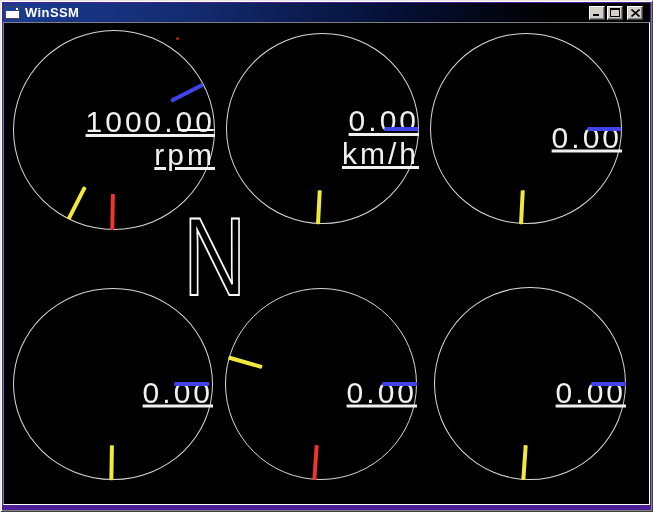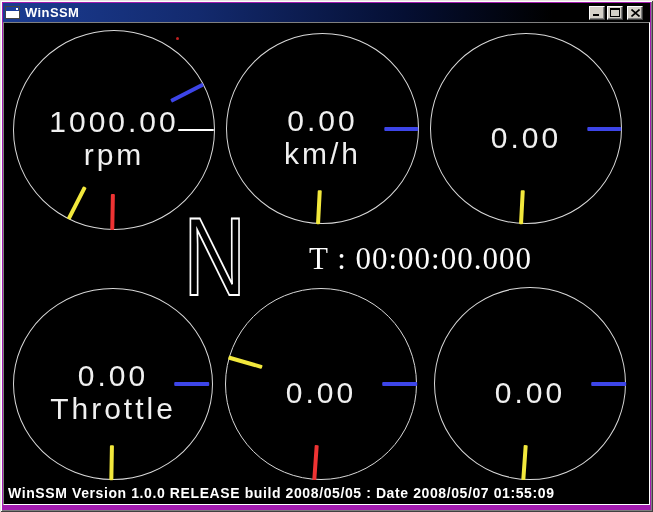--- a/index.html
+++ b/index.html
@@ -1,18 +1,18 @@
 <!DOCTYPE html>
 <html><head>
 <meta charset="utf-8">
 <style>
   html,body{margin:0;padding:0;background:#3a3a3a;}
   *{box-sizing:border-box;}
   .window{
-    position:relative;width:653px;height:512px;background:#a21caf;
+    position:relative;width:653px;height:512px;background:#4c1d95;
     font-family:"Liberation Sans",sans-serif;
     box-shadow:inset 1px 1px 0 #e8e6e0, inset -1px -1px 0 #404040,
                inset 2px 2px 0 #fff, inset -2px -2px 0 #808080;
     overflow:hidden;
   }
   .titlebar{
     position:absolute;left:3px;top:3px;right:3px;height:19px;
     background:linear-gradient(90deg,#1b3c92 0%,#132a6e 30%,#050f33 62%,#000 85%);
     display:flex;align-items:center;
   }
@@ -36,22 +36,22 @@
   .tb-btn.close{margin-left:4px;}
   .client{
     position:absolute;left:3px;top:22px;right:3px;bottom:7px;
     background:#000;border:1px solid;border-color:#808080 #fff #fff #808080;
   }
   .gauge{position:absolute;}
   .gauge-circle{position:absolute;inset:0;border:1px solid #d9d9d9;border-radius:50%;}
   .gauge-text{
     position:absolute;left:0;right:0;top:50%;
     transform:translateY(calc(-50% + 8px));
-    text-align:center;color:#f0f0f0;font-size:30px;line-height:33px;
-    letter-spacing:3px;white-space:nowrap;
+    text-align:right;color:#f0f0f0;font-size:30px;line-height:33px;
+    letter-spacing:3px;white-space:nowrap;text-decoration:underline;
   }
   .tick{position:absolute;left:50%;top:50%;border-radius:1px;}
   .gear-svg{position:absolute;}
   .timer{
     position:absolute;color:#fcfcfc;font-family:"Liberation Serif",serif;
     font-size:31px;line-height:32px;letter-spacing:1px;white-space:nowrap;
   }
   .status-text{
     position:absolute;left:4px;top:462px;color:#fff;font-size:14px;
     font-weight:bold;letter-spacing:0.6px;line-height:16px;white-space:nowrap;
@@ -119,21 +119,20 @@
         <div>0.00</div>
       </div>
     <div class="tick" style="background: rgb(61, 69, 232); width: 4px; height: 34px; transform: translate(-50%, -50%) rotate(90deg) translateY(-78.31px);"></div>
         <div class="tick" style="background: rgb(242, 232, 60); width: 4px; height: 34px; transform: translate(-50%, -50%) rotate(183deg) translateY(-78.31px);"></div>
       </div>
 
     <div class="gauge" style="left:9px;top:265px;width:200px;height:192px;">
       <div class="gauge-circle"></div>
       <div class="gauge-text">
         <div>0.00</div>
-        <div>Throttle</div>
       </div>
     <div class="tick" style="background: rgb(61, 69, 232); width: 4px; height: 35px; transform: translate(-50%, -50%) rotate(90deg) translateY(-78.72px);"></div>
         <div class="tick" style="background: rgb(242, 232, 60); width: 4px; height: 35px; transform: translate(-50%, -50%) rotate(181deg) translateY(-78.72px);"></div>
       </div>
 
     <div class="gauge" style="left:221px;top:265px;width:192px;height:192px;">
       <div class="gauge-circle"></div>
       <div class="gauge-text">
         <div>0.00</div>
       </div>
@@ -148,20 +147,18 @@
         <div>0.00</div>
       </div>
     <div class="tick" style="background: rgb(61, 69, 232); width: 4px; height: 35px; transform: translate(-50%, -50%) rotate(90deg) translateY(-78.72px);"></div>
         <div class="tick" style="background: rgb(242, 232, 60); width: 4px; height: 35px; transform: translate(-50%, -50%) rotate(184deg) translateY(-78.72px);"></div>
       </div>
 
     <svg class="gear-svg" style="left:177px;top:188px;" width="70" height="92" viewBox="0 0 90 92" preserveAspectRatio="none">
       <text x="3" y="84" font-size="112" font-family="Liberation Sans, sans-serif" fill="#000" stroke="#fff" stroke-width="2">N</text>
     </svg>
 
-    <div class="timer" style="left:305px;top:220px;">T : 00:00:00.000</div>
 
     <div class="red-dot" style="left:172px;top:14px;"></div>
 
-    <div class="status-text">WinSSM Version 1.0.0 RELEASE build 2008/05/05 : Date 2008/05/07 01:55:09</div>
 
   </div>
 </div>
 
 </body></html>

